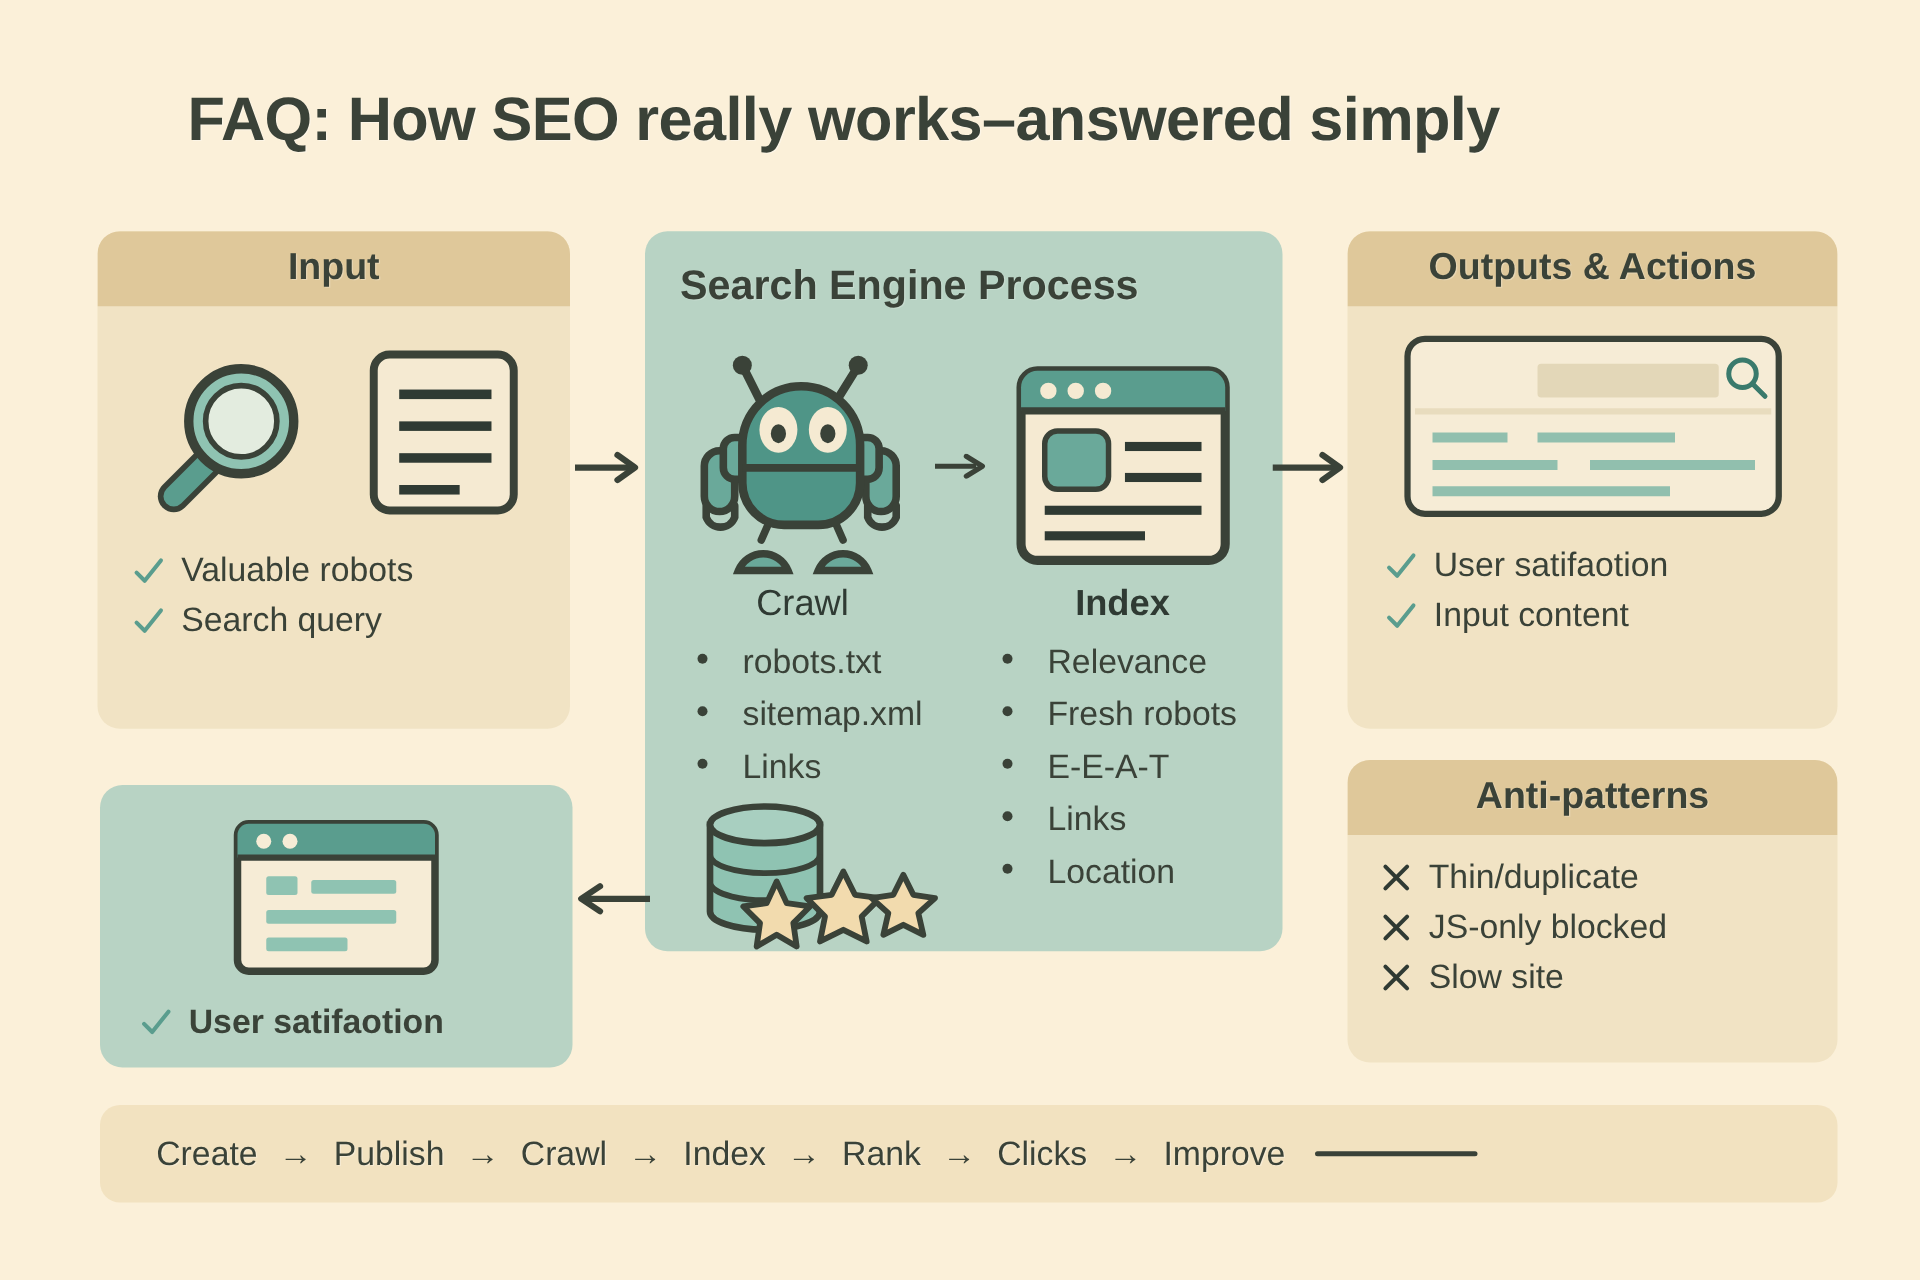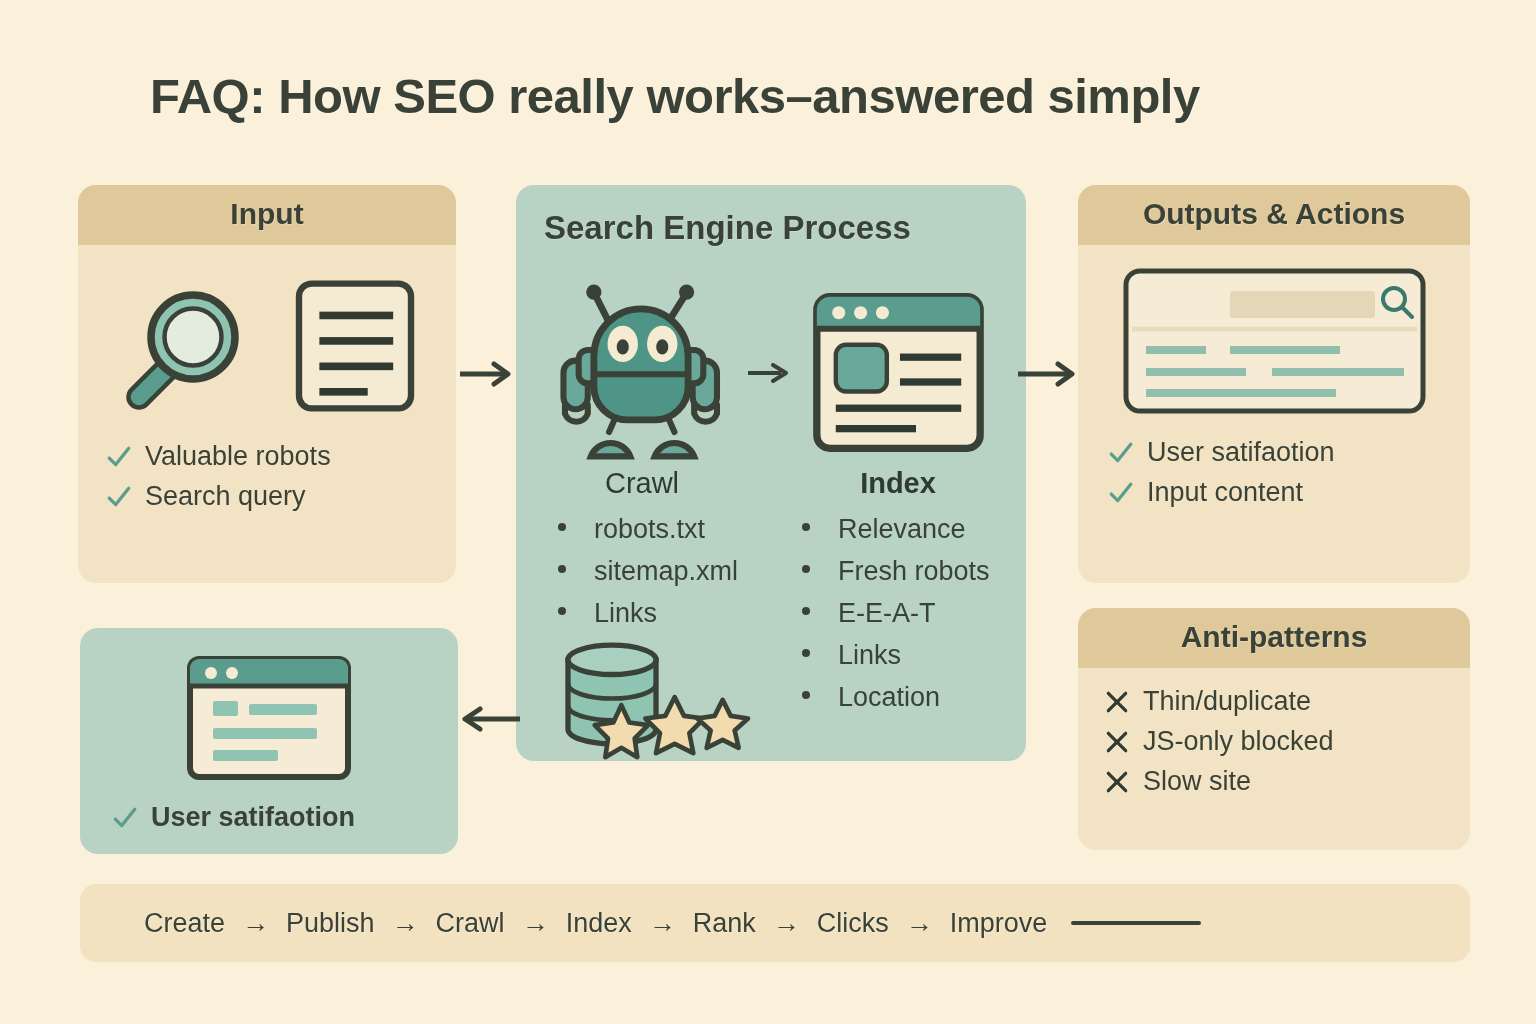--- a/index.html
+++ b/index.html
@@ -124,21 +124,21 @@
   #arrow-rank-to-sat { left: 456px;  top: 705px; width: 64px; height: 28px; }
 
   
   #flow-bar {
     position: absolute;
     left: 80px; top: 884px; width: 1390px; height: 78px;
     background: #f2e2c0;
     border-radius: 16px;
     display: flex;
     align-items: center;
-    padding-left: 64px;
+    padding-left: 45px;
     gap: 0px;
   }
   .flow-step {
     font-size: 27px;
     color: #3a4238;
     white-space: nowrap;
     text-shadow: 1px 1px 0 rgba(255,255,255,0.3);
   }
   .flow-arrow {
     font-size: 27px; color: #3a4238;

